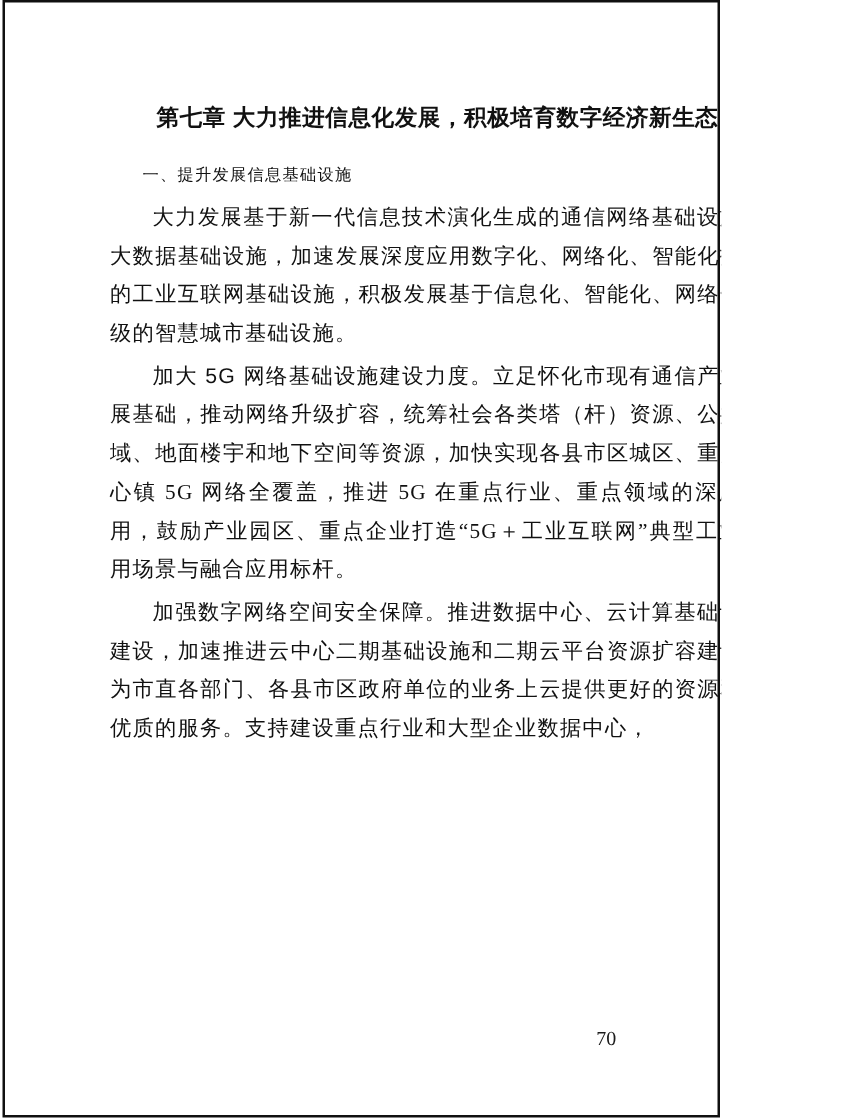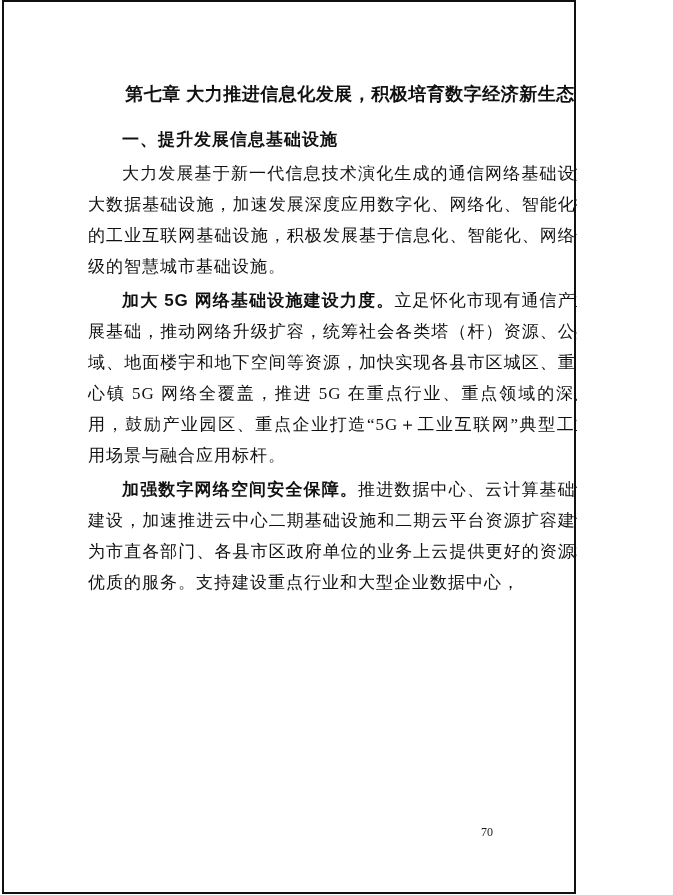--- a/index.html
+++ b/index.html
@@ -45,35 +45,35 @@
     margin: 0 0 3px 0;
     font-size: 17px;
     line-height: 31px;
     letter-spacing: 1px;
     text-align: justify;
     text-indent: 2em;
   }
   .section-heading {
     margin: 2px 0 3px 0;
     font-family: "Liberation Sans", "DejaVu Sans", sans-serif;
-    font-size: 17px;
-    font-weight: bold;
+    font-size: 13px;
+    font-weight: normal;
     line-height: 31px;
     letter-spacing: 1px;
     text-indent: 2em;
   }
   .lead {
-    font-weight: bold;
+    font-weight: normal;
     font-family: "Liberation Sans", "DejaVu Sans", sans-serif;
   }
   .page-number {
     position: absolute;
     top: 822px;
     right: 84px;
-    font-size: 12px;
+    font-size: 16px;
     line-height: 20px;
     color: #1a1a1a;
     font-family: "Liberation Serif", "DejaVu Serif", serif;
   }
 </style>
 </head>
 <body>
 
 <div class="page">
   <div class="page-border"></div>

